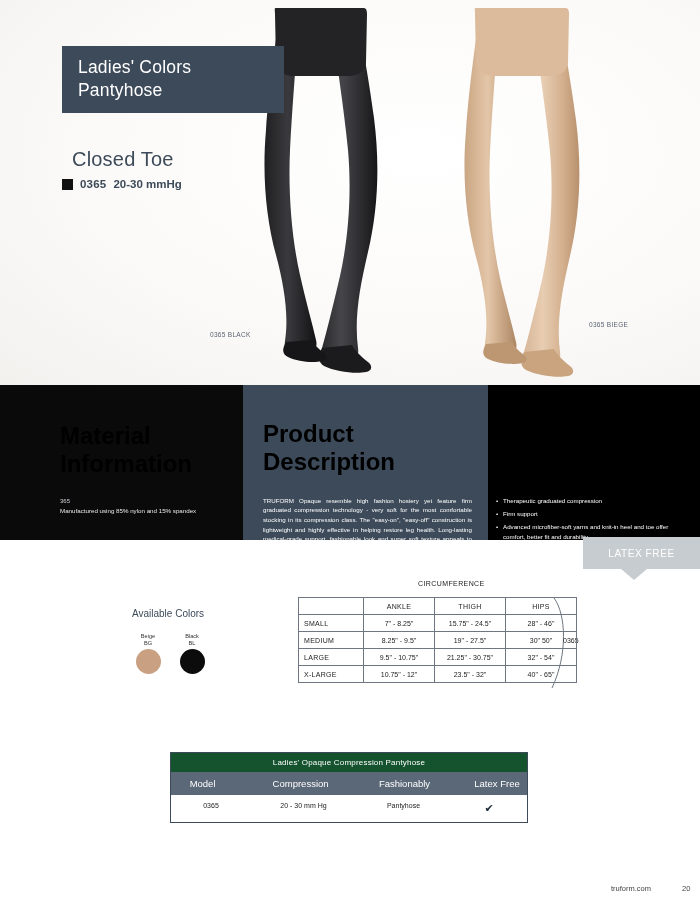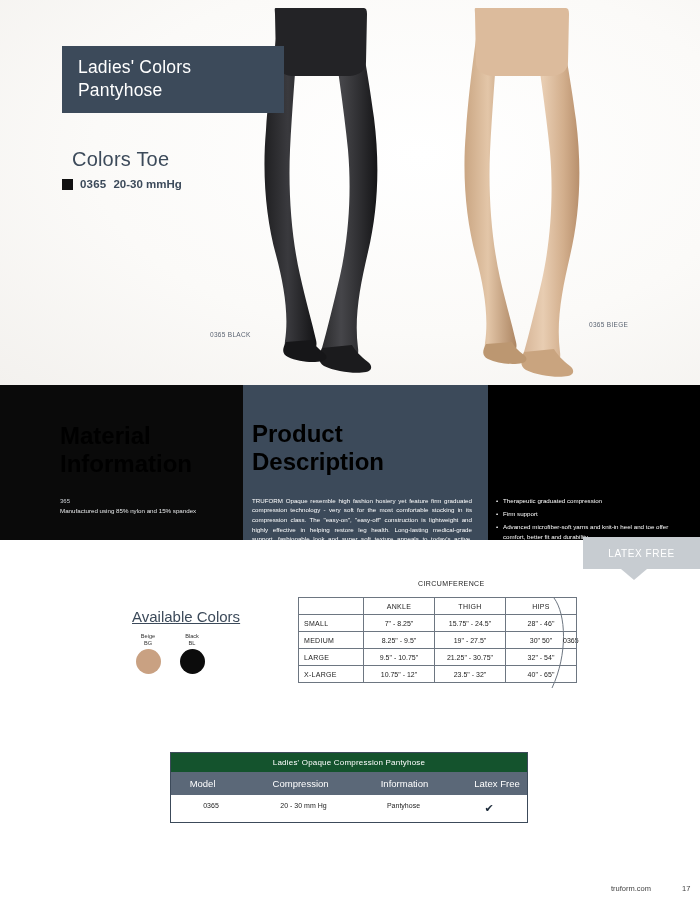--- a/index.html
+++ b/index.html
@@ -116,21 +116,21 @@
   .col-mat {
     left: 0;
     width: 243px;
     background: #0a0a0a;
     padding: 17px 14px 0 60px;
   }
   .col-desc {
     left: 243px;
     width: 245px;
     background: #3c4a5a;
-    padding: 15px 16px 0 9px;
+    padding: 15px 16px 0 20px;
   }
   .col-feat {
     left: 488px;
     width: 212px;
     background: #000000;
     padding: 15px 10px 0 8px;
   }
   .mat-code {
     font-size: 6px;
     color: #cfd3d8;
@@ -190,23 +190,22 @@
     border-left: 13px solid transparent;
     border-right: 13px solid transparent;
     border-top: 11px solid #c7ccd1;
   }
 
   
   .colors-title {
     position: absolute;
     left: 132px;
     top: 608px;
-    font-size: 15px;
+    font-size: 10px;
     color: #3c4a5a;
-    text-decoration: underline;
   }
   .color-item {
     position: absolute;
     text-align: center;
     width: 40px;
   }
   .color-item .cname {
     font-size: 5.6px;
     color: #333;
     line-height: 7px;
@@ -383,21 +382,21 @@
         <path d="M524,352 C520,360 520,366 526,370 C538,376 558,378 568,376 C574,375 575,370 570,366 C562,360 557,354 554,349 Z" fill="#c9a47f"></path>
         <path d="M486,344 C482,351 482,356 488,359 C498,364 514,365 522,363 C527,362 528,358 524,355 C518,351 514,346 512,342 Z" fill="#bc9771"></path>
       </g>
     </svg>
 
     <div class="title-box">
       <div class="line">Ladies' Colors</div>
       <div class="line">Pantyhose</div>
     </div>
 
-    <div class="closed-toe">Colors Toe</div>
+    <div class="closed-toe">Closed Toe</div>
 
     <div class="model-row">
       <span class="swatch-black"></span>
       <span class="code">0365</span>
       <span class="mmhg">20-30 mmHg</span>
     </div>
 
     <div class="caption" style="left:210px; top:331px;">0365 BLACK</div>
     <div class="caption" style="left:589px; top:321px;">0365 BIEGE</div>
   </div>
@@ -488,27 +487,27 @@
         </tr>
       </tbody>
     </table>
   </div>
 
   <div class="spec">
     <div class="spec-title">Ladies' Opaque Compression Pantyhose</div>
     <div class="spec-head">
       <div class="c1">Model</div>
       <div class="c2">Compression</div>
-      <div class="c3">Information</div>
+      <div class="c3">Fashionably</div>
       <div class="c4">Latex Free</div>
     </div>
     <div class="spec-row">
       <div class="c1">0365</div>
       <div class="c2">20 - 30 mm Hg</div>
       <div class="c3">Pantyhose</div>
       <div class="c4 check">✔</div>
     </div>
   </div>
 
   <div class="footer-site">truform.com</div>
-  <div class="footer-page">17</div>
+  <div class="footer-page">20</div>
 
 </div>
 
 </body></html>

